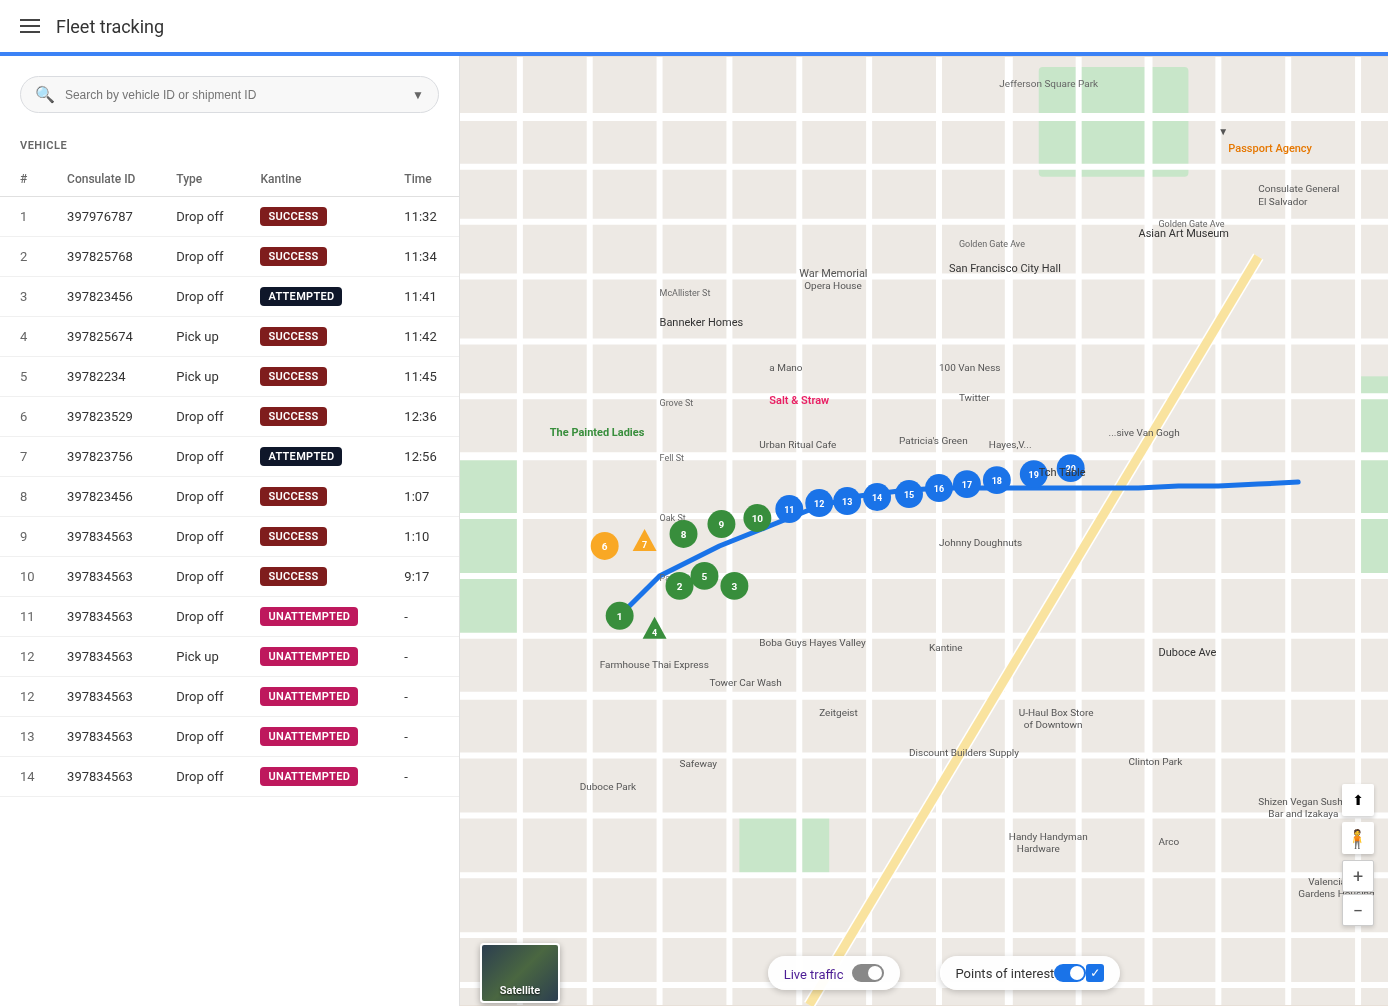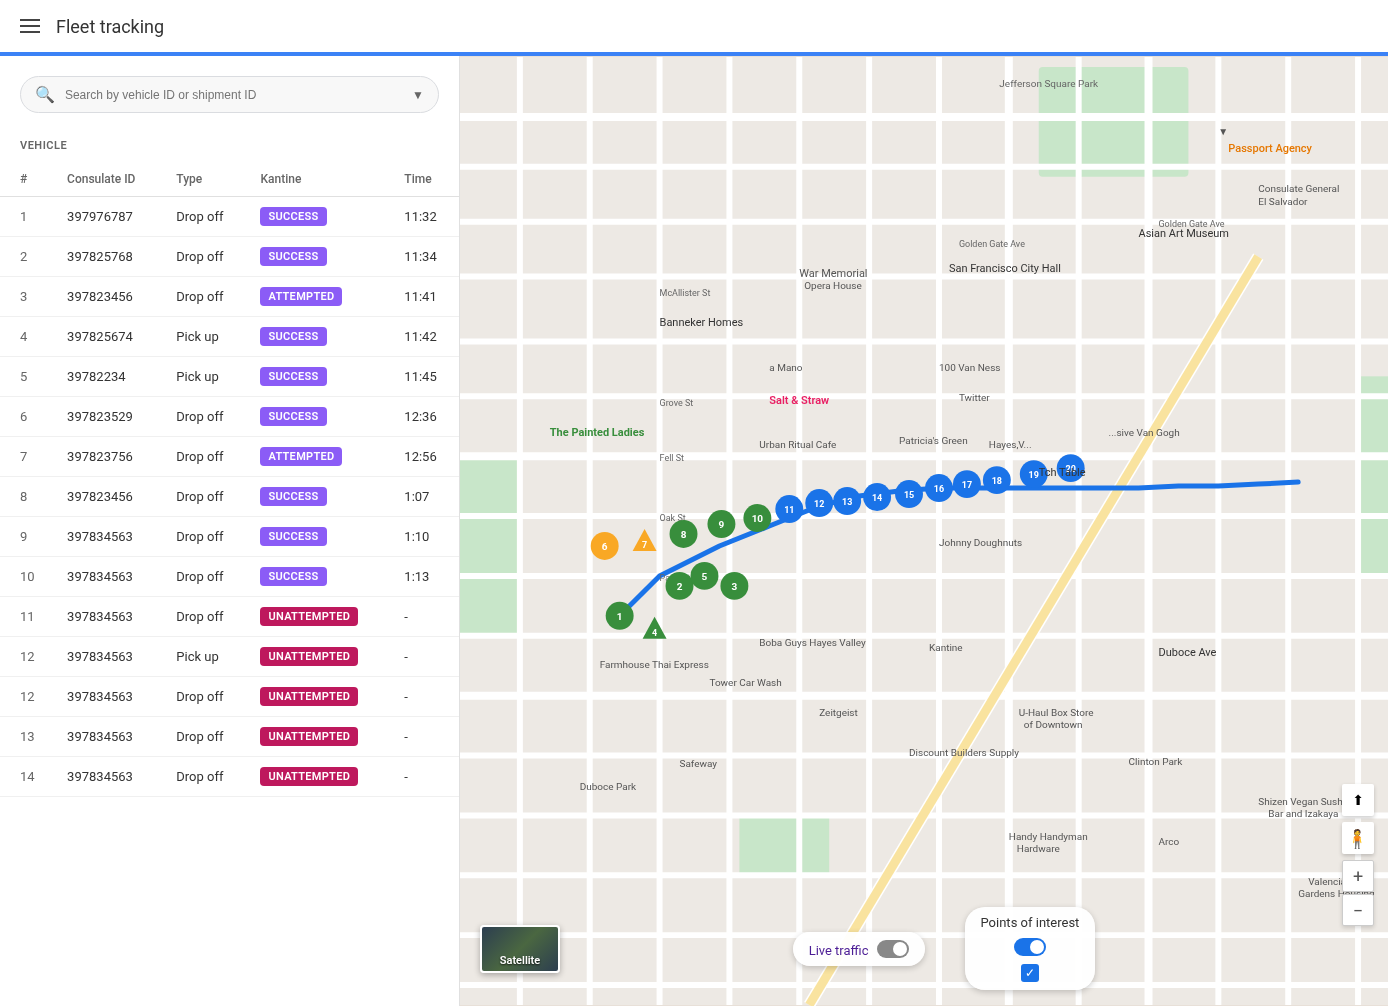--- a/index.html
+++ b/index.html
@@ -130,22 +130,22 @@
 
     .badge {
       display: inline-block;
       padding: 3px 8px;
       border-radius: 4px;
       font-size: 11px;
       font-weight: 600;
       letter-spacing: 0.3px;
       text-transform: uppercase;
     }
-    .badge-success { background: #8b5cf6; color: #fff; }
-    .badge-attempted { background: #8b5cf6; color: #fff; }
+    .badge-success { background: #7f1d1d; color: #fff; }
+    .badge-attempted { background: #0f172a; color: #fff; }
     .badge-unattempted { background: #be185d; color: #fff; }
 
     
     .map-container {
       flex: 1;
       position: relative;
       overflow: hidden;
       background: #e8e0d8;
     }
 
@@ -310,21 +310,21 @@
       <td>397834563</td>
       <td>Drop off</td>
       <td><span class="badge badge-success">SUCCESS</span></td>
       <td>1:10</td>
     </tr>
             <tr>
       <td>10</td>
       <td>397834563</td>
       <td>Drop off</td>
       <td><span class="badge badge-success">SUCCESS</span></td>
-      <td>1:13</td>
+      <td>9:17</td>
     </tr>
             <tr>
       <td>11</td>
       <td>397834563</td>
       <td>Drop off</td>
       <td><span class="badge badge-unattempted">UNATTEMPTED</span></td>
       <td>-</td>
     </tr>
             <tr>
       <td>12</td>
@@ -537,30 +537,30 @@
       <text x="770" y="95" font-size="11" fill="#e67700" font-weight="500">Passport Agency</text>
       <text x="760" y="78" font-size="10" fill="#555">▼</text>
 
       <text x="500" y="190" font-size="9" fill="#666">Golden Gate Ave</text>
       <text x="700" y="170" font-size="9" fill="#666">Golden Gate Ave</text>
     </svg>
 
     
     <div style="position:absolute; bottom:16px; left:100px; right:60px; display:flex; align-items:center; justify-content:center; gap:40px;">
 
-      <div style="width:80px; height:48px; border-radius:4px; background: linear-gradient(135deg, #2c3e50, #4a6741, #2c3e50); border:2px solid #fff; cursor:pointer; position:absolute; left:-80px; display:flex; align-items:flex-end; justify-content:center; padding-bottom:4px; box-shadow:0 2px 6px rgba(0,0,0,0.3);">
+      <div style="width:80px; height:60px; border-radius:4px; background: linear-gradient(135deg, #2c3e50, #4a6741, #2c3e50); border:2px solid #fff; cursor:pointer; position:absolute; left:-80px; display:flex; align-items:flex-end; justify-content:center; padding-bottom:4px; box-shadow:0 2px 6px rgba(0,0,0,0.3);">
         <span style="color:#fff; font-size:11px; font-weight:600; text-shadow:0 1px 2px rgba(0,0,0,0.8);">Satellite</span>
       </div>
 
       <div style="display:flex; align-items:flex-end; gap:8px; background:rgba(255,255,255,0.95); padding:8px 16px; border-radius:20px; font-size:13px; color:#4c1d95; box-shadow:0 2px 6px rgba(0,0,0,0.2);">
         <span>Live traffic</span>
         <div class="toggle-off"></div>
       </div>
 
-      <div style="display:flex; align-items:center; gap:8px; background:rgba(255,255,255,0.95); padding:8px 16px; border-radius:20px; font-size:13px; color:#333; box-shadow:0 2px 6px rgba(0,0,0,0.2);flex-direction:column;">
+      <div style="display:flex; align-items:center; gap:0; background:rgba(255,255,255,0.95); padding:8px 16px; border-radius:20px; font-size:13px; color:#333; box-shadow:0 2px 6px rgba(0,0,0,0.2);">
         <span>Points of interest</span>
         <div class="toggle-on"></div>
         <div class="poi-check">✓</div>
       </div>
     </div>
 
     
     <div style="position:absolute; right:14px; bottom:80px; display:flex; flex-direction:column; gap:2px;">
       <div class="zoom-btn">+</div>
       <div class="zoom-btn">−</div>

